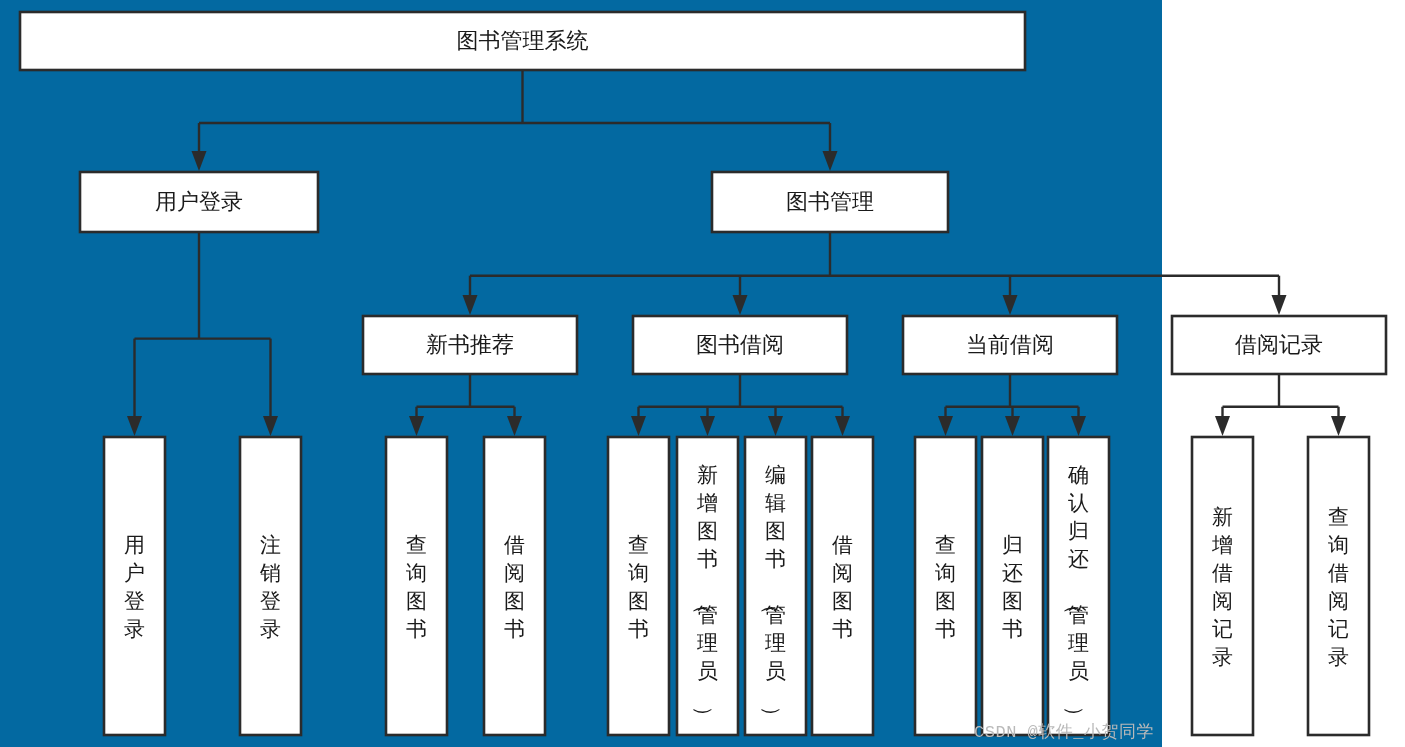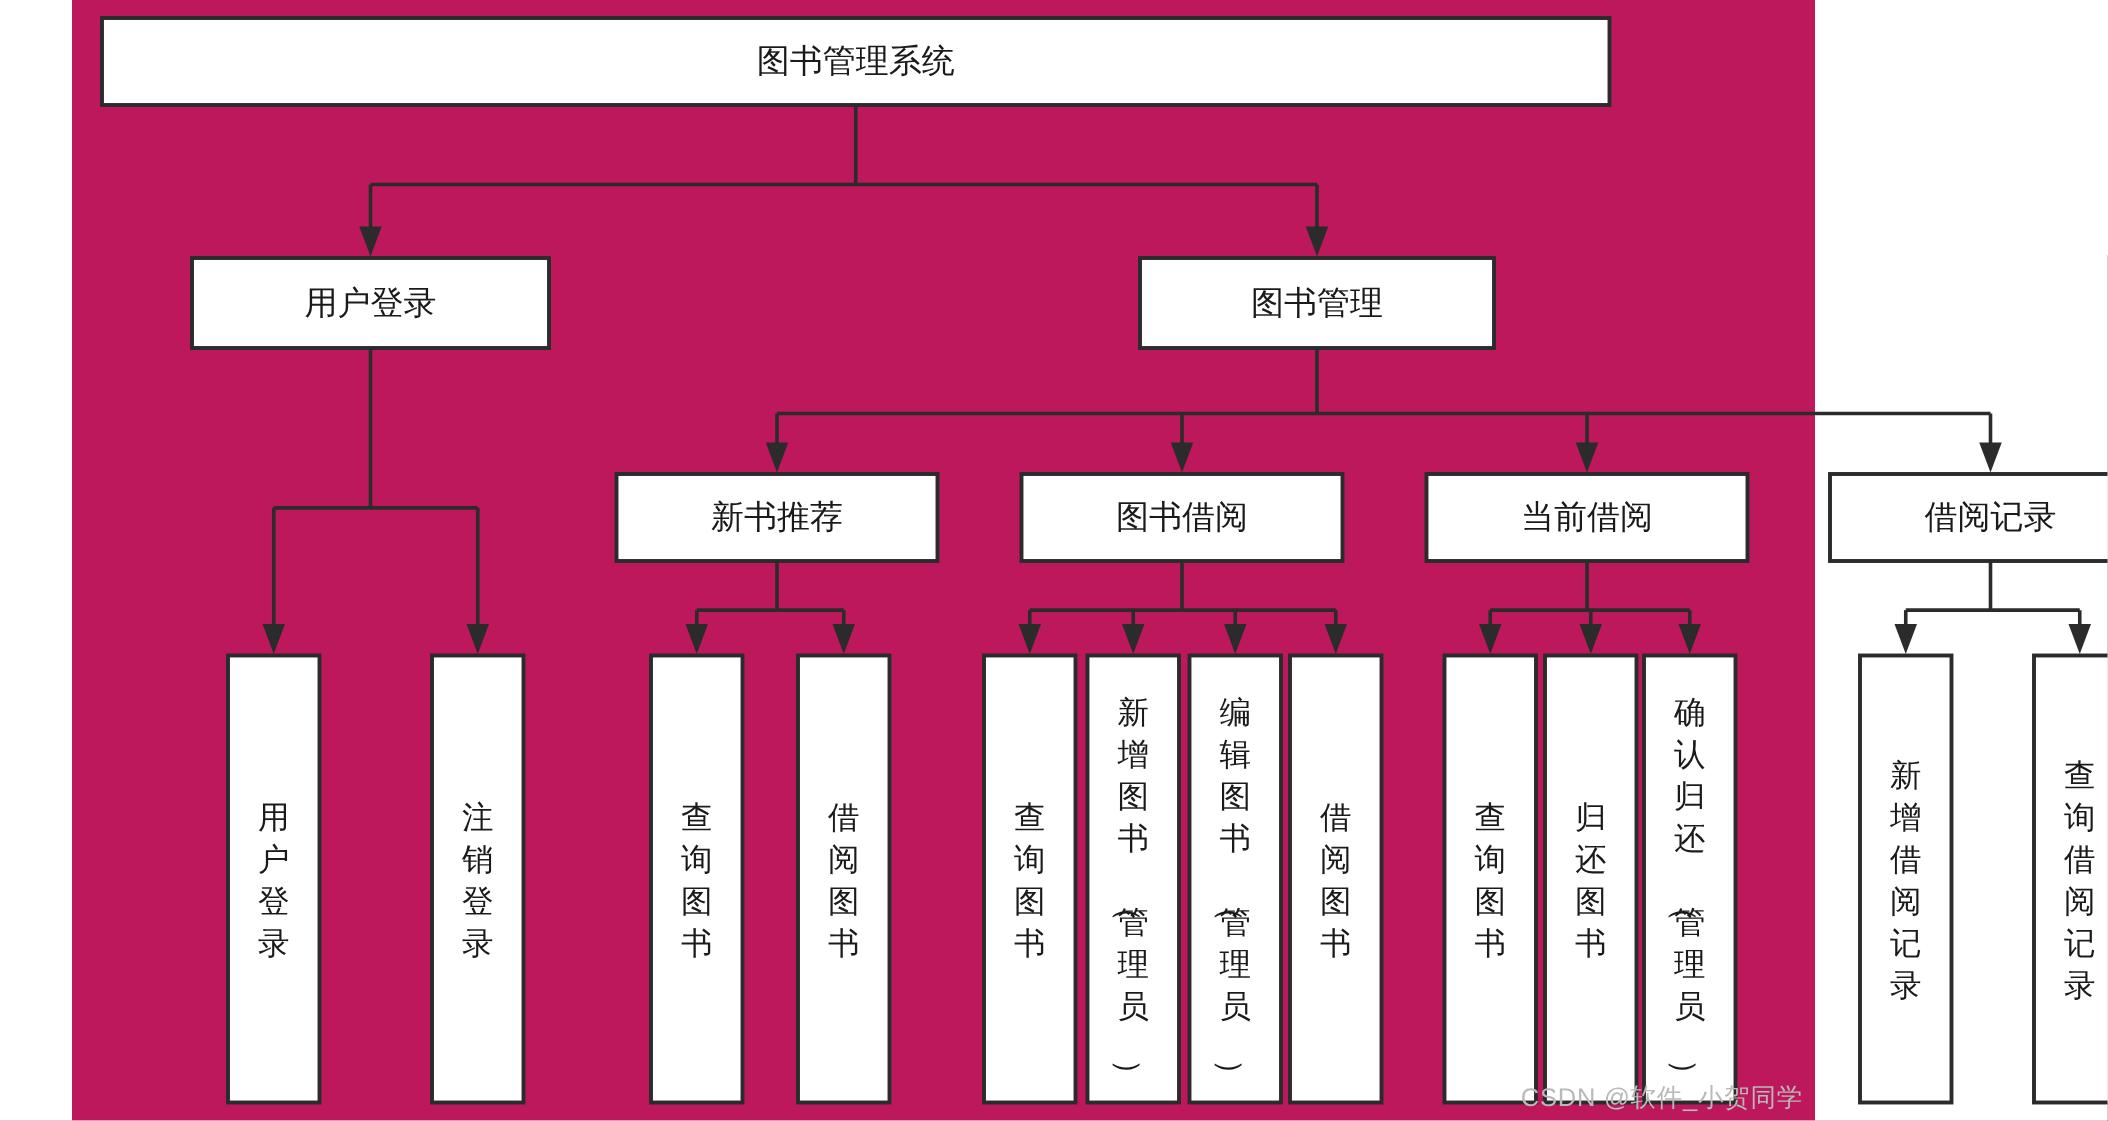--- a/index.html
+++ b/index.html
@@ -10,22 +10,21 @@
   body {
     width: 1405px;
     height: 747px;
     font-family: "DejaVu Sans", "Liberation Sans", sans-serif;
     overflow: hidden;
   }
   #diagram-root {
     position: relative;
     width: 1162px;
     height: 747px;
-    background: #be185d;
-    margin-left: 48px;
+    background: #0369a1;
   }
   svg.diagram-canvas {
     position: absolute;
     left: 0;
     top: 0;
     width: 1405px;
     height: 747px;
   }
   .node-box {
     fill: #ffffff;
@@ -51,21 +50,21 @@
   .node-label-v {
     font-family: "DejaVu Sans", "Liberation Sans", sans-serif;
     font-size: 21px;
     fill: #1a1a1a;
     text-anchor: middle;
   }
   .watermark {
     position: absolute;
     right: 8px;
     bottom: 4px;
-    font-family: Liberation Sans, sans-serif;
+    font-family: Liberation Mono, monospace;
     font-size: 17px;
     color: #b9b9b9;
     letter-spacing: 0.5px;
     white-space: nowrap;
     user-select: none;
   }
 </style>
 </head>
 <body>
 

